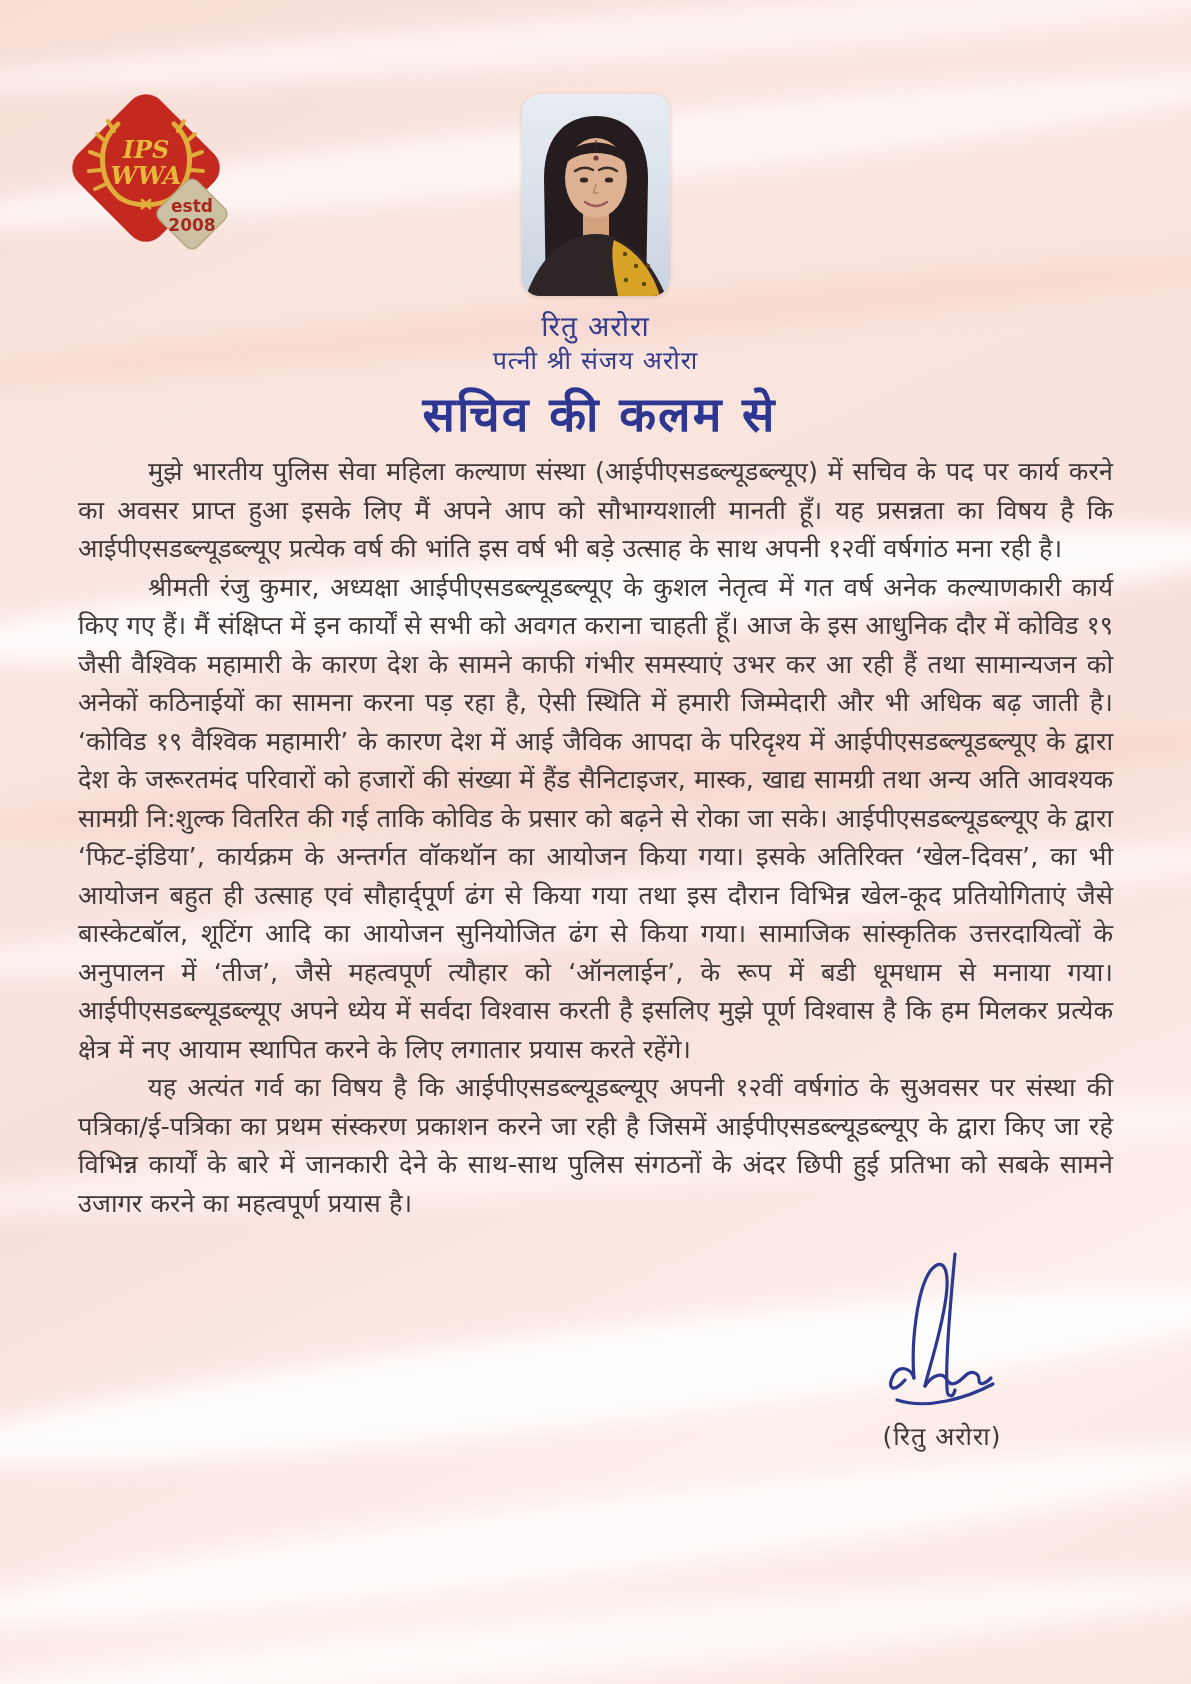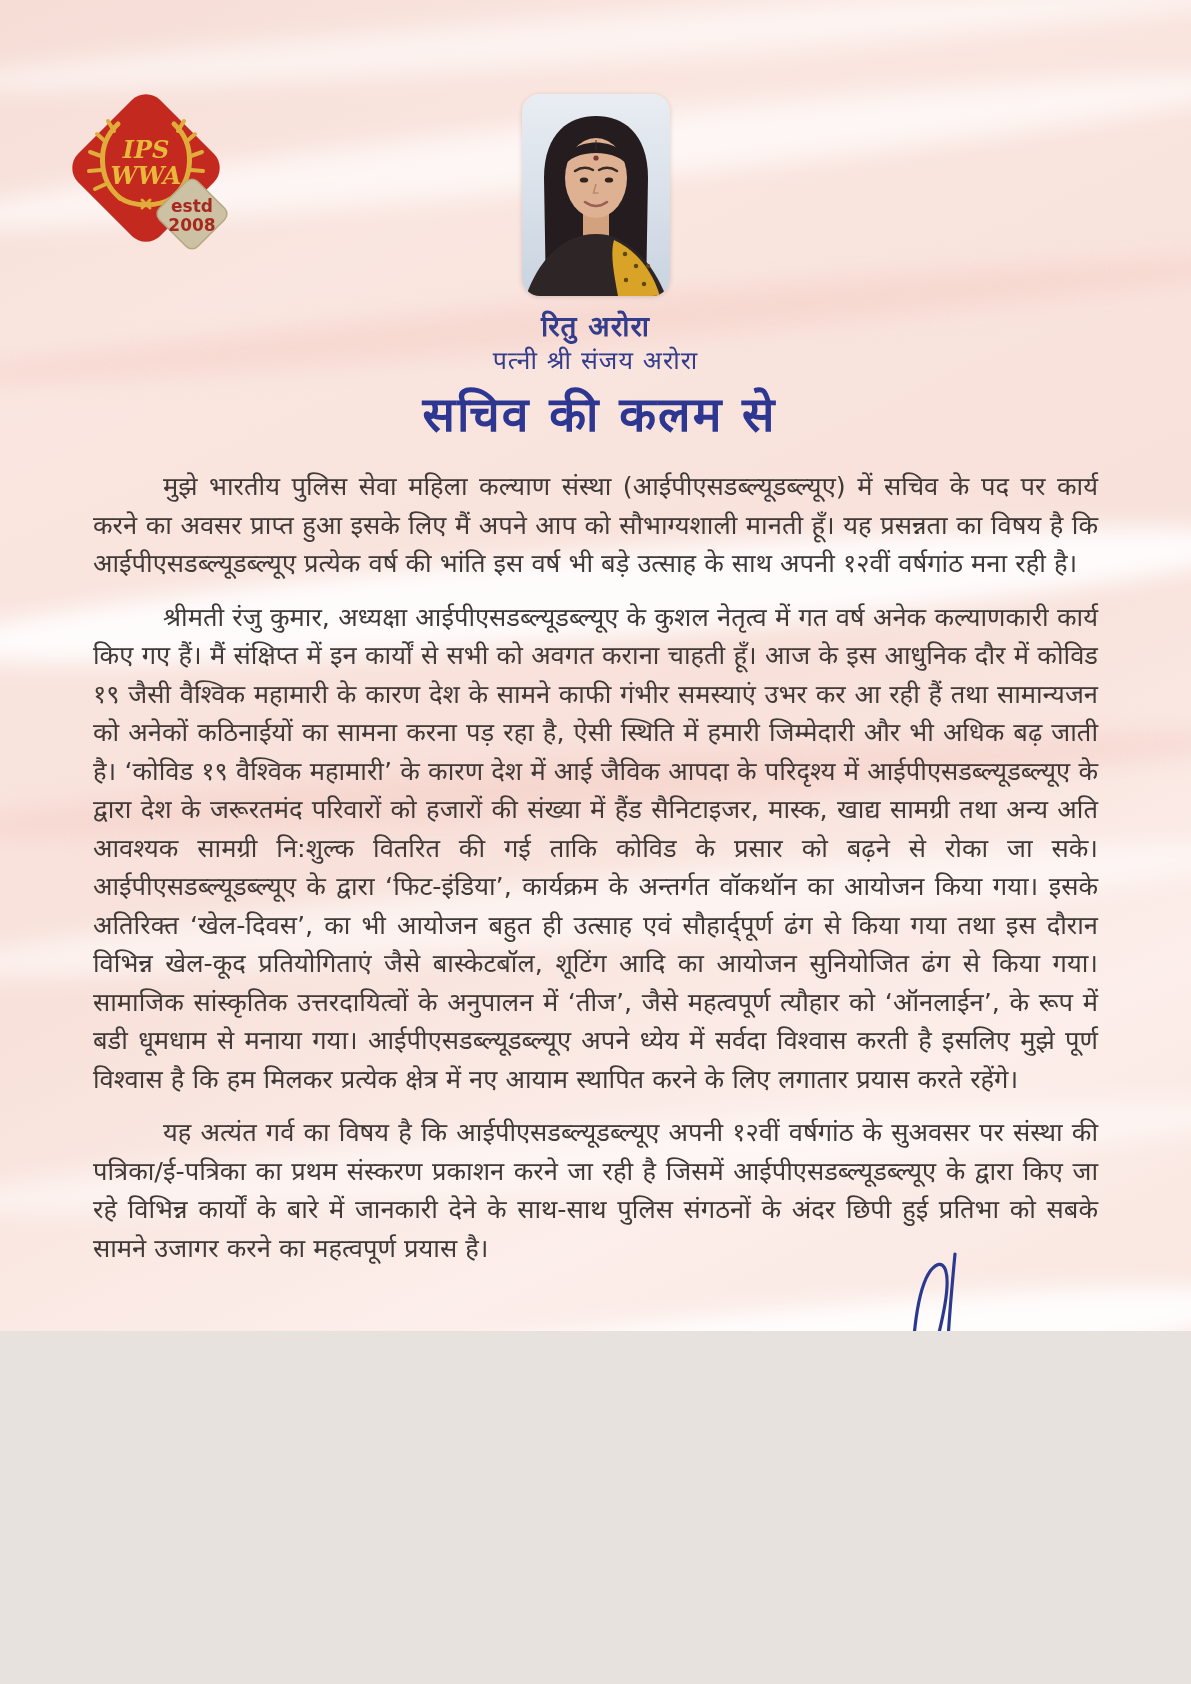--- a/index.html
+++ b/index.html
@@ -1,17 +1,17 @@
 <!DOCTYPE html>
 <html lang="hi"><head>
 <meta charset="utf-8">
 <style>
   html,body { margin:0; padding:0; background:#e8e2de; }
   .page {
-    position:relative; width:1191px; height:1331px; margin:0 auto; overflow:hidden;
+    position:relative; width:1191px; height:1684px; margin:0 auto; overflow:hidden;
     background: linear-gradient(155deg,#f6ddd6 0%, #fae6e0 22%, #f8e1da 55%, #fceeea 80%, #f9e6df 100%);
     font-family:"DejaVu Sans", sans-serif;
   }
   
   .wave { position:absolute; left:-70px; width:1340px; border-radius:50%; filter:blur(11px); }
   .w1  { top:16px;   height:46px; background:rgba(255,255,255,.55); transform:rotate(-4deg); }
   .w2  { top:120px;  height:62px; background:rgba(255,255,255,.65); transform:rotate(-6deg); }
   .w3  { top:298px;  height:46px; background:rgba(243,199,189,.40); transform:rotate(-5deg); }
   .w4  { top:552px;  height:86px; background:rgba(255,255,255,.88); transform:rotate(-4.5deg); }
   .w5  { top:758px;  height:52px; background:rgba(245,204,196,.45); transform:rotate(-4deg); }
@@ -21,35 +21,35 @@
   .w9  { top:1498px; height:76px; background:rgba(255,255,255,.78); transform:rotate(-7deg); }
   .w10 { top:1612px; height:60px; background:rgba(255,255,255,.70); transform:rotate(-5deg); }
 
   .logo { position:absolute; left:58px; top:80px; width:178px; height:178px; }
   .photo {
     position:absolute; left:522px; top:94px; width:148px; height:202px;
     border-radius:18px; overflow:hidden; box-shadow:0 1px 4px rgba(120,80,70,.25);
   }
   .person-name {
     position:absolute; top:306px; left:0; width:100%; text-align:center;
-    font-size:28px; font-weight:bold; color:#343d8c; letter-spacing:1px;
+    font-size:28px; font-weight:normal; color:#343d8c; letter-spacing:1px;
   }
   .person-relation {
     position:absolute; top:342px; left:0; width:100%; text-align:center;
     font-size:25px; font-weight:normal; color:#343d8c; letter-spacing:1px;
   }
   .heading {
     position:absolute; top:376px; left:0; width:100%; margin:4px; text-align:center;
     font-size:48px; font-weight:bold; color:#2d3690; letter-spacing:2px;
   }
   .letter {
     position:absolute; top:452px; left:78px; width:1035px;
     font-size:25.5px; line-height:38.5px; color:#3f3a38; text-align:justify;
   }
-  .letter p { margin:15px; text-indent:70px; }
+  .letter p { margin:0; text-indent:70px; }
   .closing { margin-top:16px !important; text-indent:42px !important; text-align:left; }
   .signature-block { position:absolute; left:852px; top:1248px; width:180px; text-align:center; }
   .signatory-name { font-size:25px; color:#3f3a38; margin-top:-4px; letter-spacing:1px; }
 </style>
 </head>
 <body>
 
 <div class="page">
 
   <div class="wave w1"></div>

